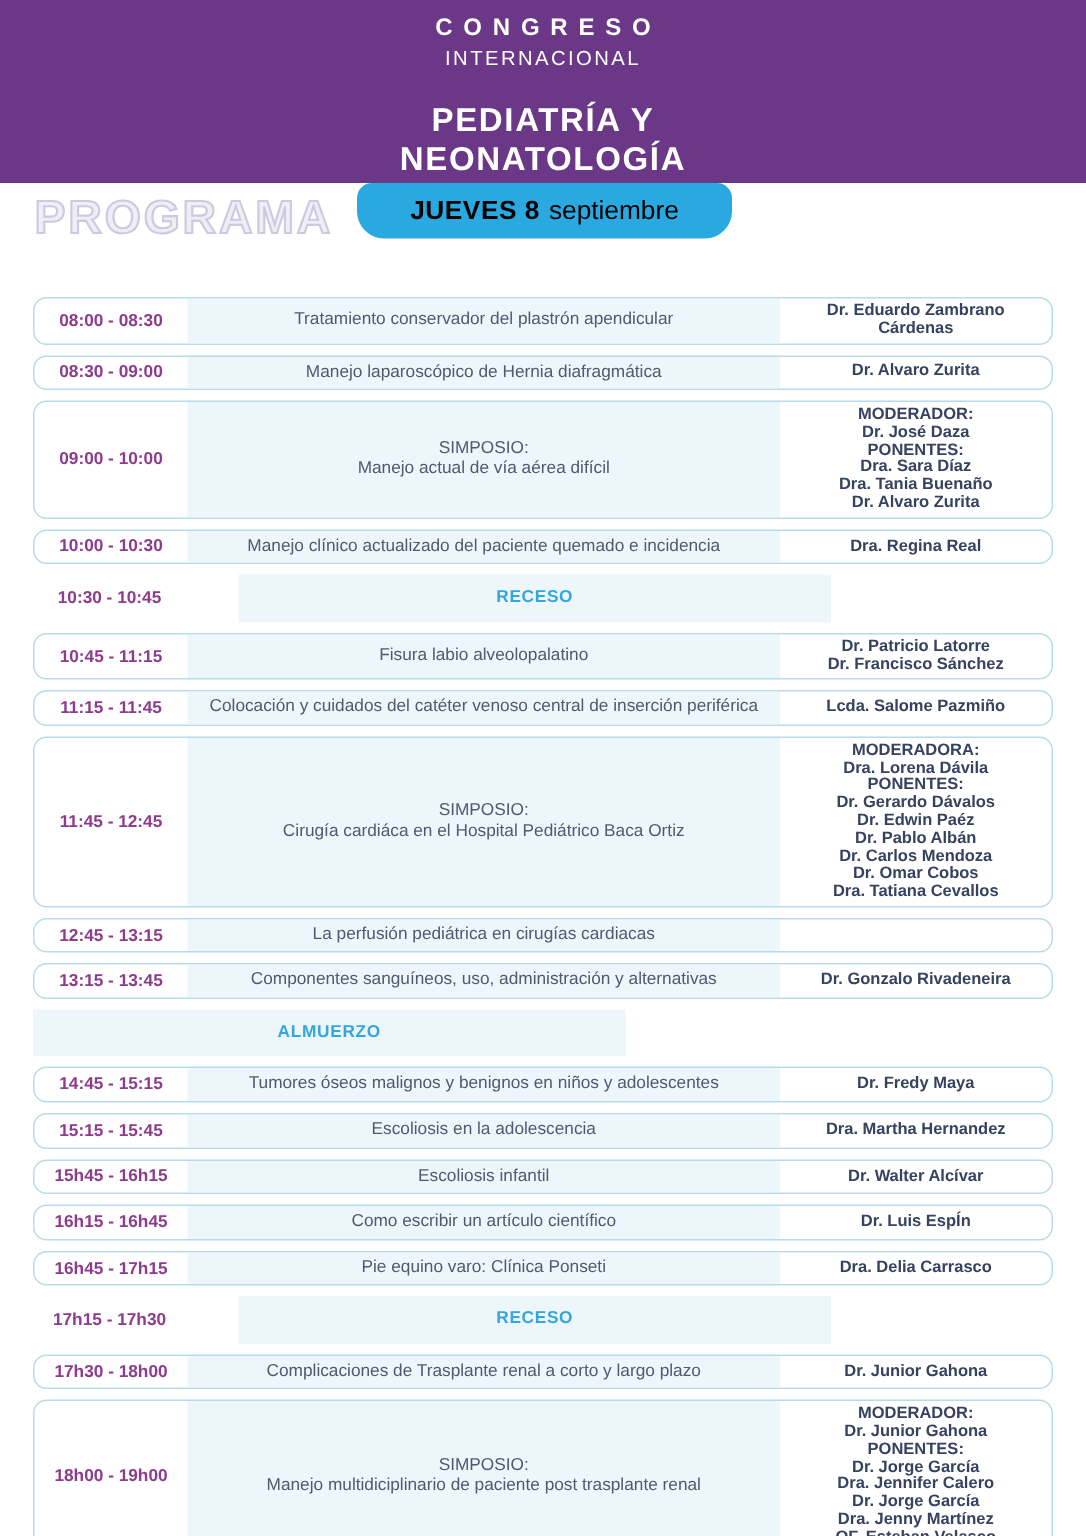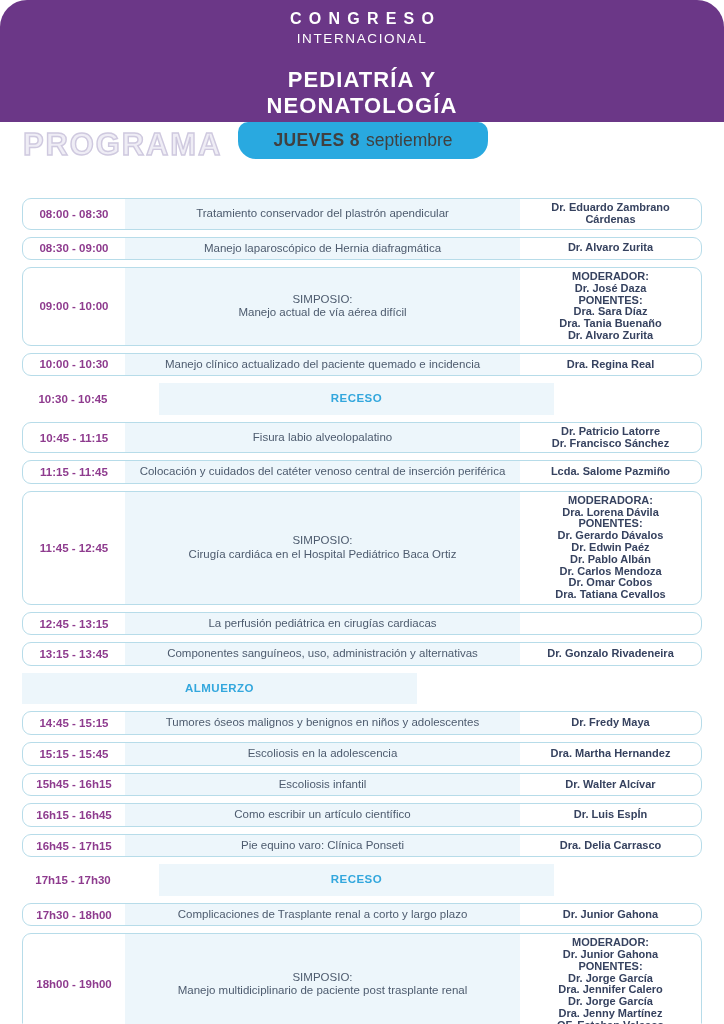--- a/index.html
+++ b/index.html
@@ -6,21 +6,20 @@
   html, body { background: #ffffff; }
   body { font-family: "Liberation Sans", "DejaVu Sans", sans-serif; }
 
   .page {
     position: relative;
     width: 724px;
     height: 1024px;
     margin: 0 auto;
     background: #ffffff;
     overflow: hidden;
-    border-radius: 27px;
   }
 
   
   .hero {
     height: 122px;
     background: #6B3787;
     color: #ffffff;
     display: flex;
     flex-direction: column;
     align-items: center;
@@ -47,21 +46,21 @@
     text-stroke: 1.4px #CFC9DF;
   }
   .day-badge {
     position: absolute;
     left: 238px;
     top: 0;
     width: 250px;
     height: 37px;
     background: #29A9E0;
     border-radius: 10px 10px 18px 18px;
-    color: #404040;
+    color: #000000;
     display: flex;
     align-items: center;
     justify-content: center;
     font-size: 17.5px;
   }
   .day-badge .day { font-weight: bold; letter-spacing: 0.02em; }
   .day-badge .month { font-weight: normal; margin-left: 6px; }
 
   
   .schedule {

